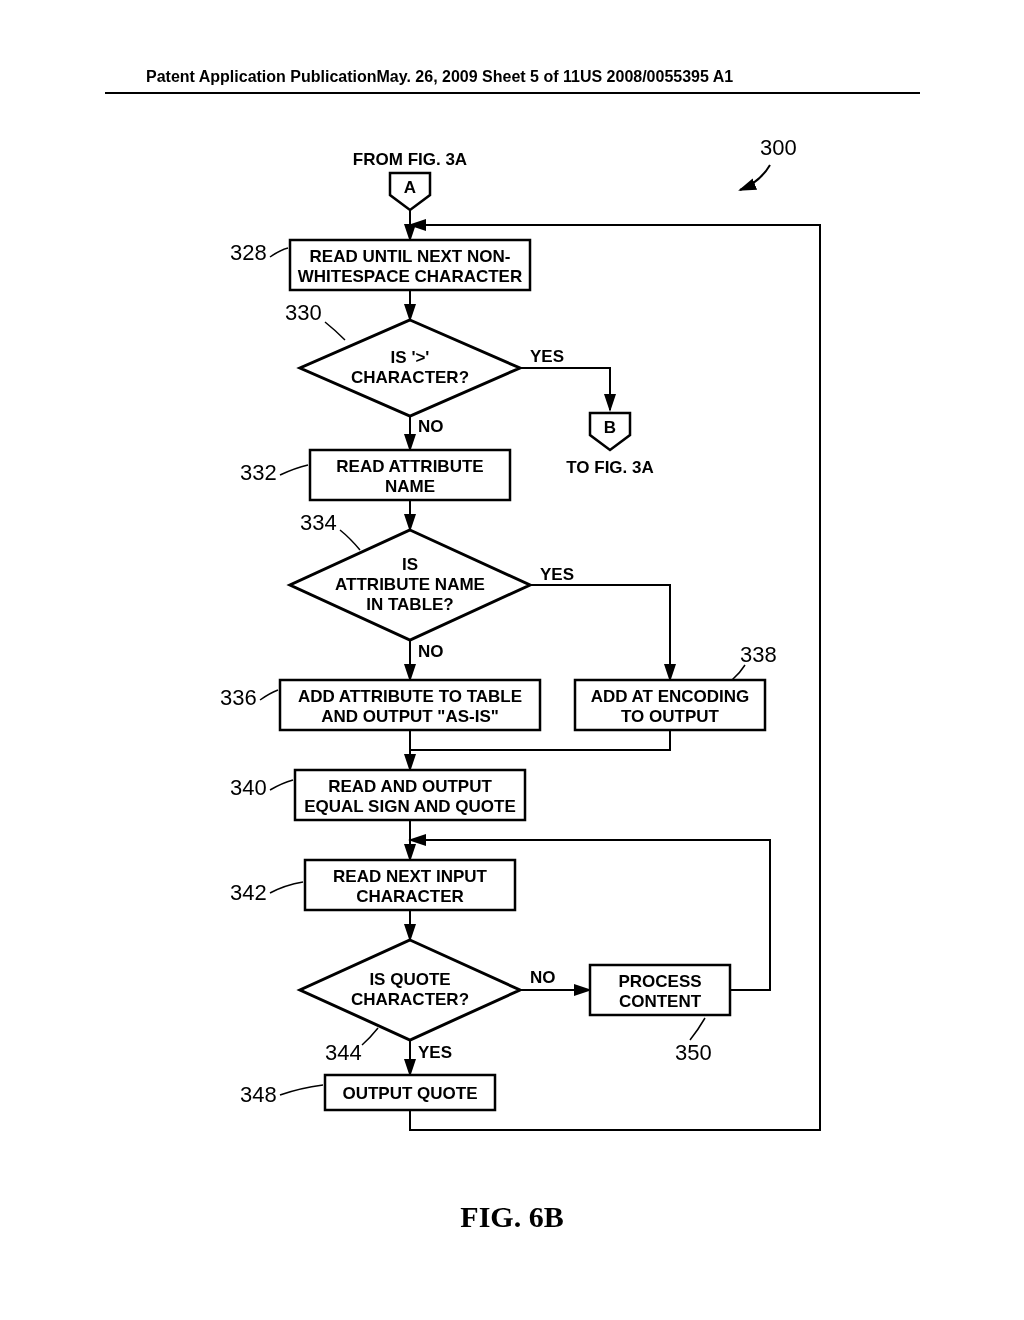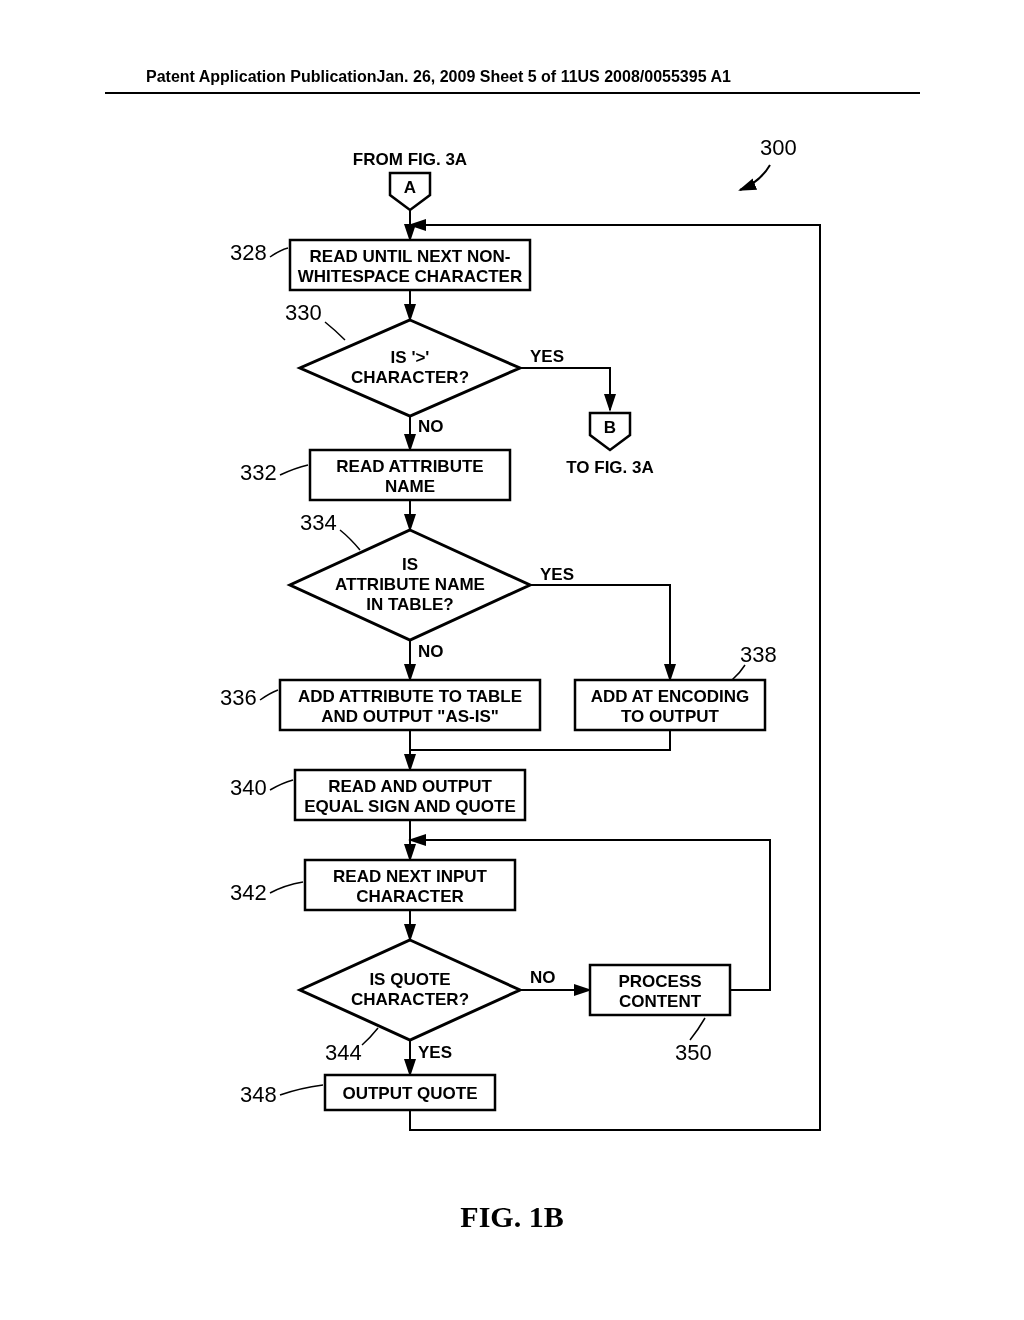--- a/index.html
+++ b/index.html
@@ -76,21 +76,21 @@
     font-size: 30px;
   }
 </style>
 </head>
 <body>
 
 <div class="page">
 
   <div class="header">
     <span>Patent Application Publication</span>
-    <span>Jan. 26, 2009 Sheet 5 of 11</span>
+    <span>May. 26, 2009 Sheet 5 of 11</span>
     <span>US 2008/0055395 A1</span>
   </div>
   <div class="header-rule"></div>
 
   <svg width="830" height="1090">
     <defs>
       <marker id="arrow" markerWidth="10" markerHeight="10" refX="8" refY="3" orient="auto">
         <path d="M0,0 L0,6 L9,3 z" fill="#000"></path>
       </marker>
     </defs>
@@ -199,14 +199,14 @@
     <line x1="310" y1="930" x2="310" y2="965" stroke="#000" stroke-width="2" marker-end="url(#arrow)"></line>
 
     <rect class="box" x="225" y="965" width="170" height="35"></rect>
     <text class="txt" x="310" y="989">OUTPUT QUOTE</text>
     <text class="refnum" x="140" y="992">348</text>
     <path d="M180,985 Q200,978 223,975" stroke="#000" stroke-width="1.5" fill="none"></path>
 
     <path d="M310,1000 L310,1020 L720,1020 L720,115 L310,115" stroke="#000" stroke-width="2" fill="none" marker-end="url(#arrow)"></path>
   </svg>
 
-  <div class="fig-title">FIG. 1B</div>
+  <div class="fig-title">FIG. 6B</div>
 </div>
 
 </body></html>

